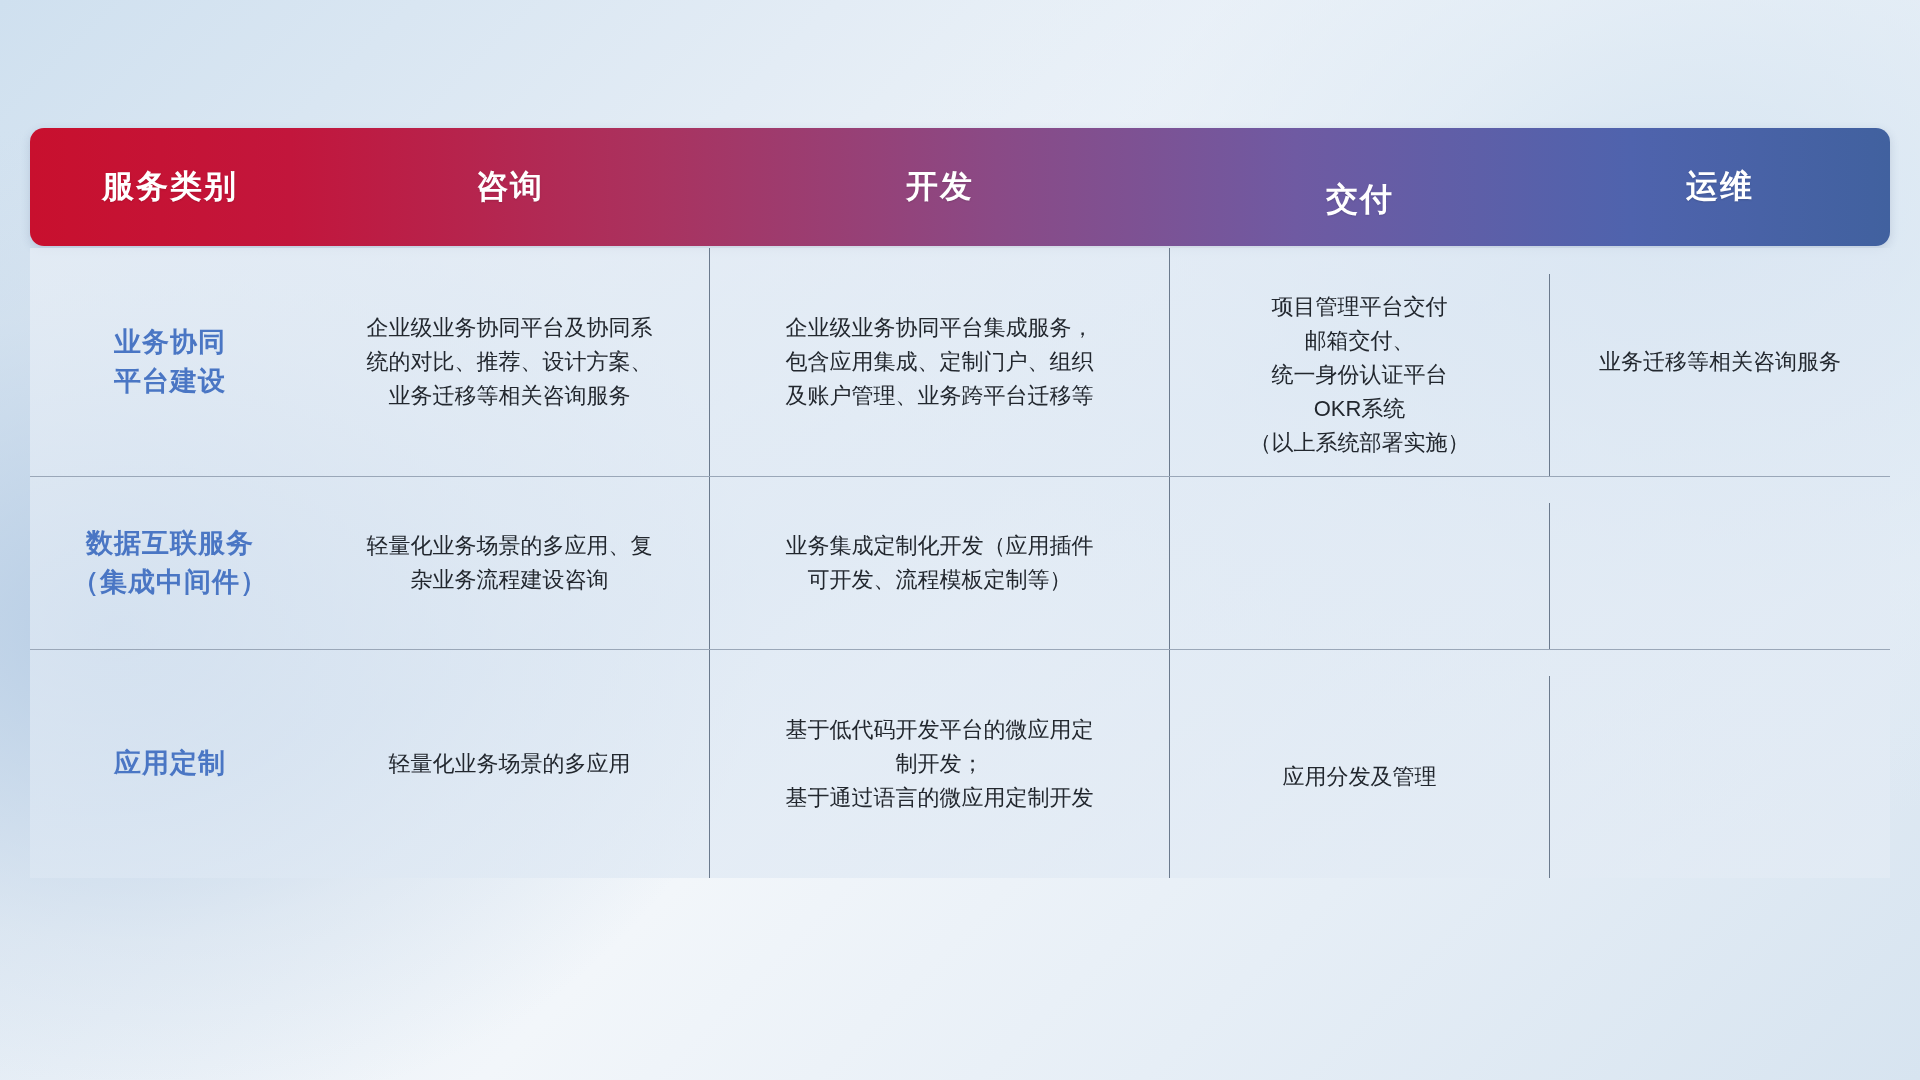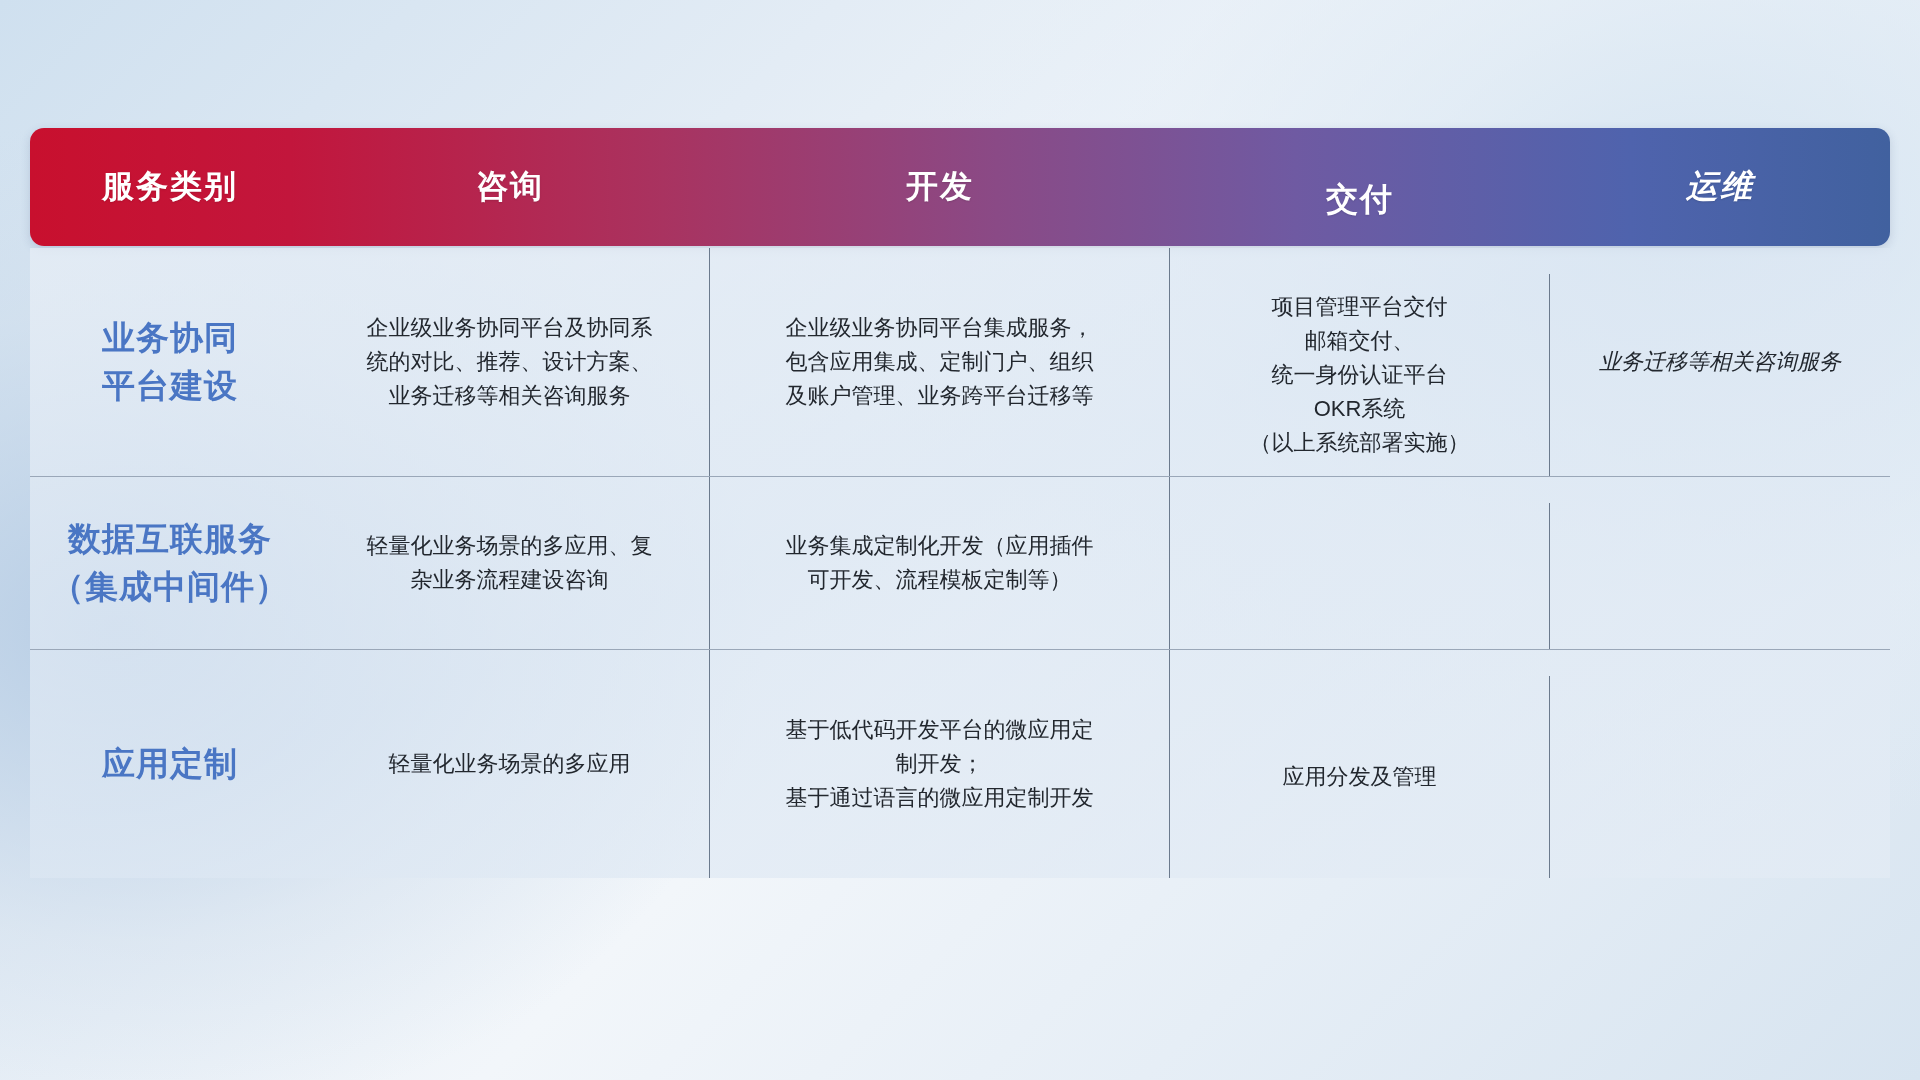--- a/index.html
+++ b/index.html
@@ -56,21 +56,21 @@
     font-weight: bold;
     letter-spacing: 2px;
     text-shadow: 0 1px 2px rgba(0,0,0,0.12);
   }
 
   
   .c0 { width: 280px; flex: 0 0 280px; }
   .c1 { width: 400px; flex: 0 0 400px; }
   .c2 { width: 460px; flex: 0 0 460px; }
   .c3 { width: 380px; flex: 0 0 380px; margin-top: 26px; }
-  .c4 { width: 340px; flex: 0 0 340px; font-style: italic; }
+  .c4 { width: 340px; flex: 0 0 340px; }
 
   
   .body-rows {
     margin-top: 2px;
     background: linear-gradient(160deg, rgba(231,238,246,0.75) 0%, rgba(220,231,243,0.72) 45%, rgba(228,236,245,0.7) 100%);
   }
   .body-row {
     display: flex;
     border-bottom: 1.5px solid #9aa7b8;
   }
@@ -88,21 +88,21 @@
     box-sizing: border-box;
     font-size: 22px;
     line-height: 1.55;
     color: #22272e;
     text-align: center;
     white-space: pre-line;
   }
   .cat-cell {
     color: #4a76c4;
     font-weight: bold;
-    font-size: 33px;
+    font-size: 27px;
     line-height: 1.45;
     letter-spacing: 1px;
   }
   .sep-right {
     border-right: 1.5px solid #6b7a8d;
   }
 </style>
 </head>
 <body>
 

